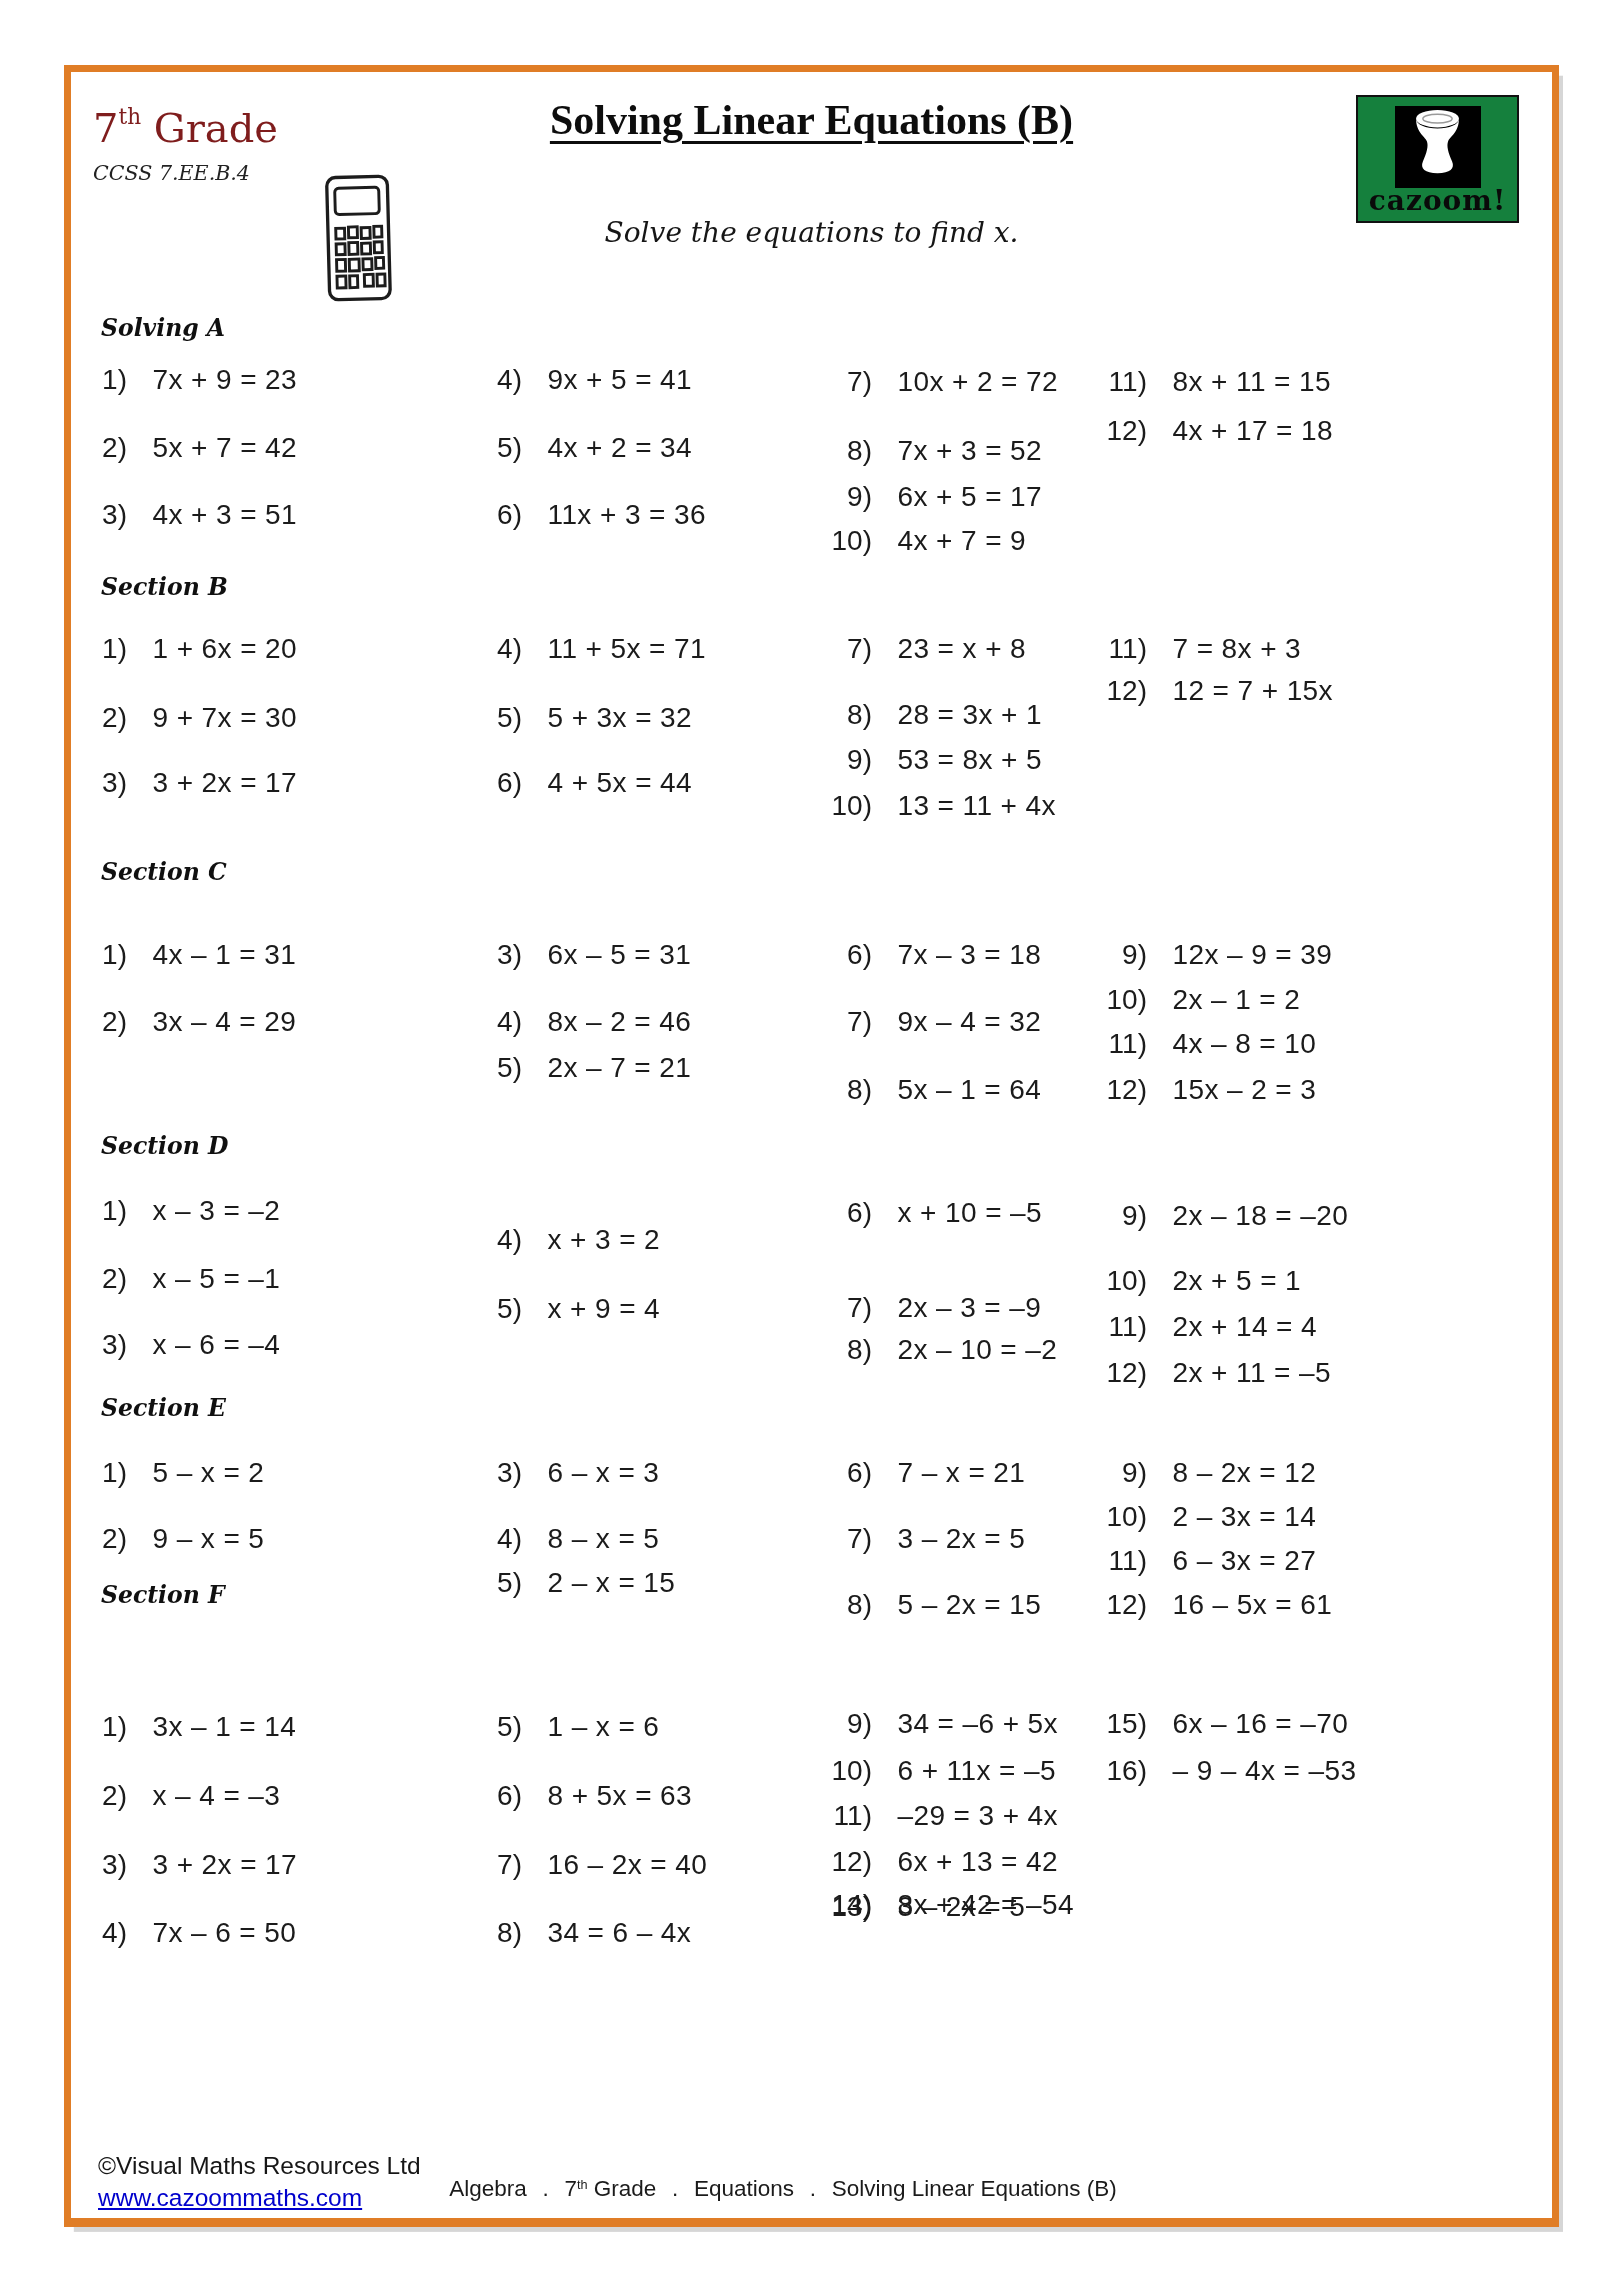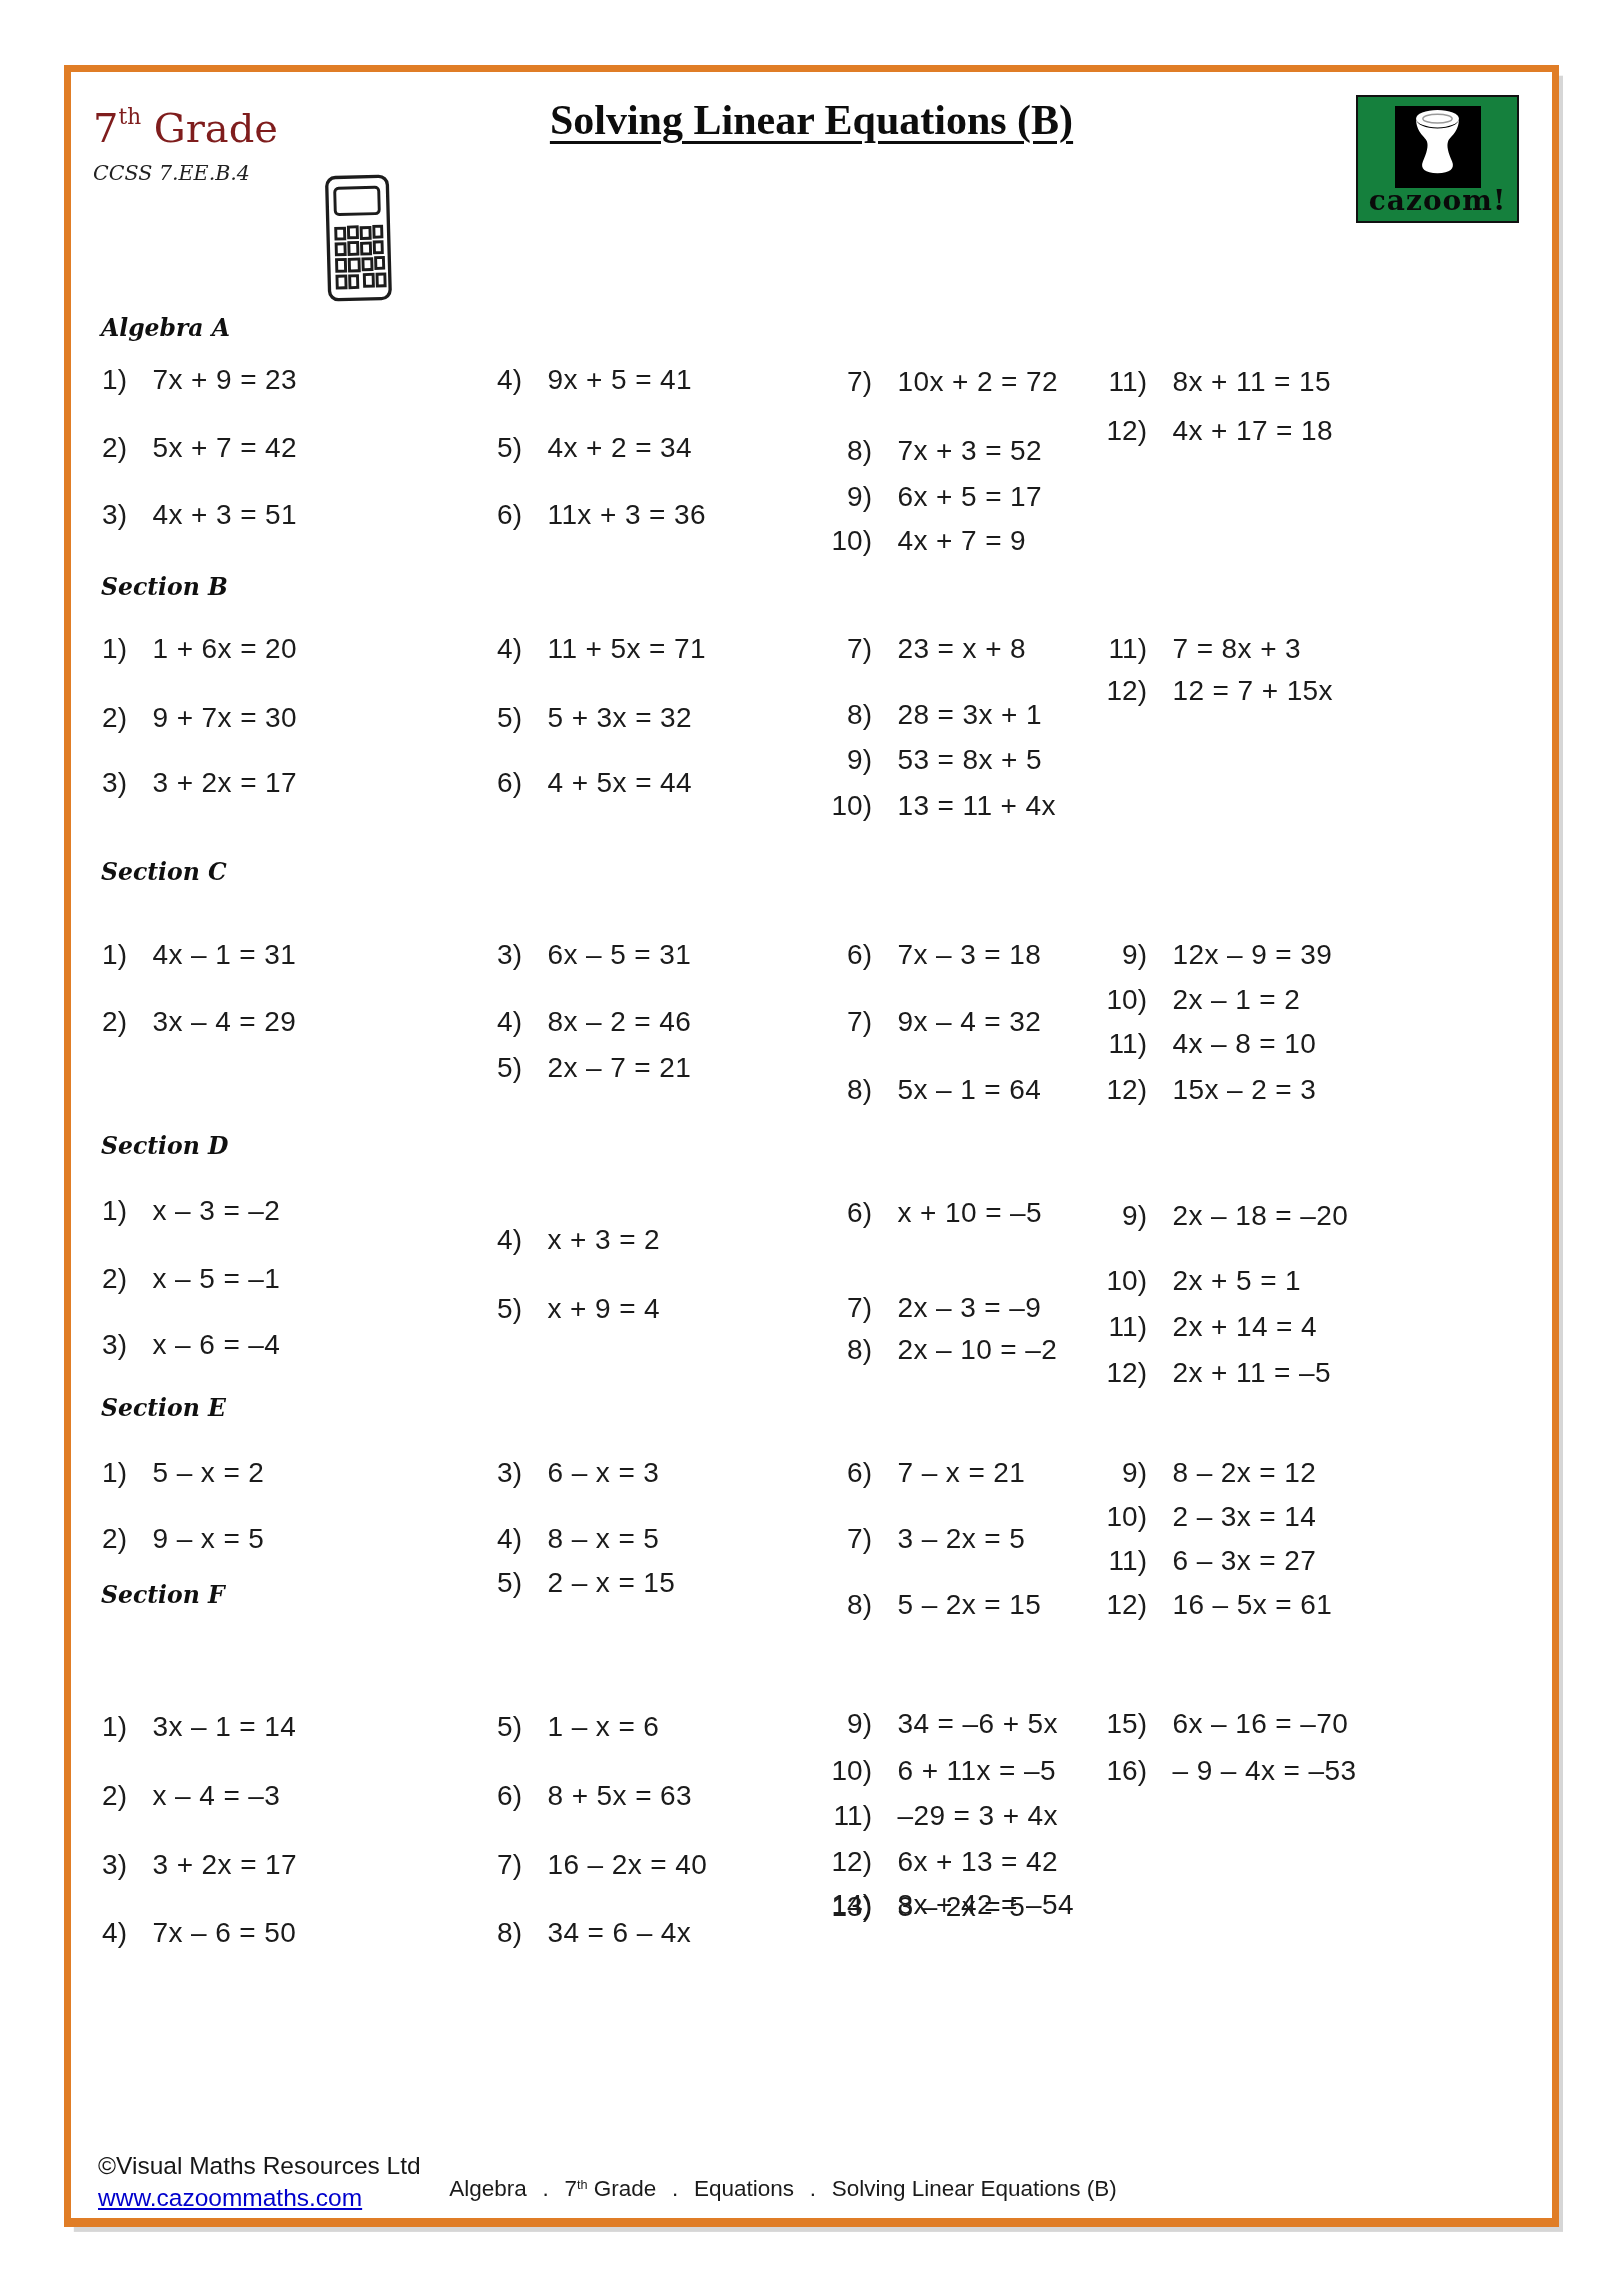--- a/index.html
+++ b/index.html
@@ -51,20 +51,21 @@
 </head>
 <body>
 
 <div class="page">
 
   <div class="sheet"></div>
 
   <div class="grade"><span>7</span><sup>th</sup><span> Grade</span></div>
   <div class="ccss">CCSS 7.EE.B.4</div>
   <div class="title">Solving Linear Equations (B)</div>
+  <div class="instruction">Solve the equations to find x.</div>
 
   <div class="calc">
     <svg width="73" height="131" viewBox="0 0 74 134">
       <rect x="5" y="4" width="62" height="125" rx="9" fill="none" stroke="#1c1c1c" stroke-width="3.4"></rect>
       <rect x="13" y="15" width="45" height="27" rx="4" fill="none" stroke="#1c1c1c" stroke-width="3"></rect>
       <g fill="none" stroke="#1c1c1c" stroke-width="3">
         <rect x="13" y="56" width="9" height="11"></rect>
           <rect x="26" y="55" width="9" height="11"></rect>
           <rect x="39" y="56" width="9" height="11"></rect>
           <rect x="52" y="55" width="8" height="11"></rect>
@@ -89,21 +90,21 @@
       <svg width="61" height="76" viewBox="0 0 62 78">
         <ellipse cx="31" cy="13" rx="22" ry="9" fill="#fff"></ellipse>
         <path d="M9,13 C9,27 18,31 20,36 C22,41 20,48 16,57 C13,64 18,69 31,69 C44,69 49,64 46,57 C42,48 40,41 42,36 C44,31 53,27 53,13 C53,19 43,23 31,23 C19,23 9,19 9,13 Z" fill="#fff"></path>
         <ellipse cx="31" cy="13" rx="15" ry="4.5" fill="none" stroke="#9a9a9a" stroke-width="1.5"></ellipse>
       </svg>
     </div>
     <div class="logo-word">cazoom!</div>
   </div>
 
   <div id="sections">
-      <div class="section-label" style="top: 314px;">Algebra A</div>
+      <div class="section-label" style="top: 314px;">Solving A</div>
       <div class="eq-item" style="left: 66px; top: 363px;">
         <span class="eq-num">1)</span>
         <span class="eq-text">7x + 9 = 23</span>
       </div>
       <div class="eq-item" style="left: 66px; top: 431px;">
         <span class="eq-num">2)</span>
         <span class="eq-text">5x + 7 = 42</span>
       </div>
       <div class="eq-item" style="left: 66px; top: 498px;">
         <span class="eq-num">3)</span>

